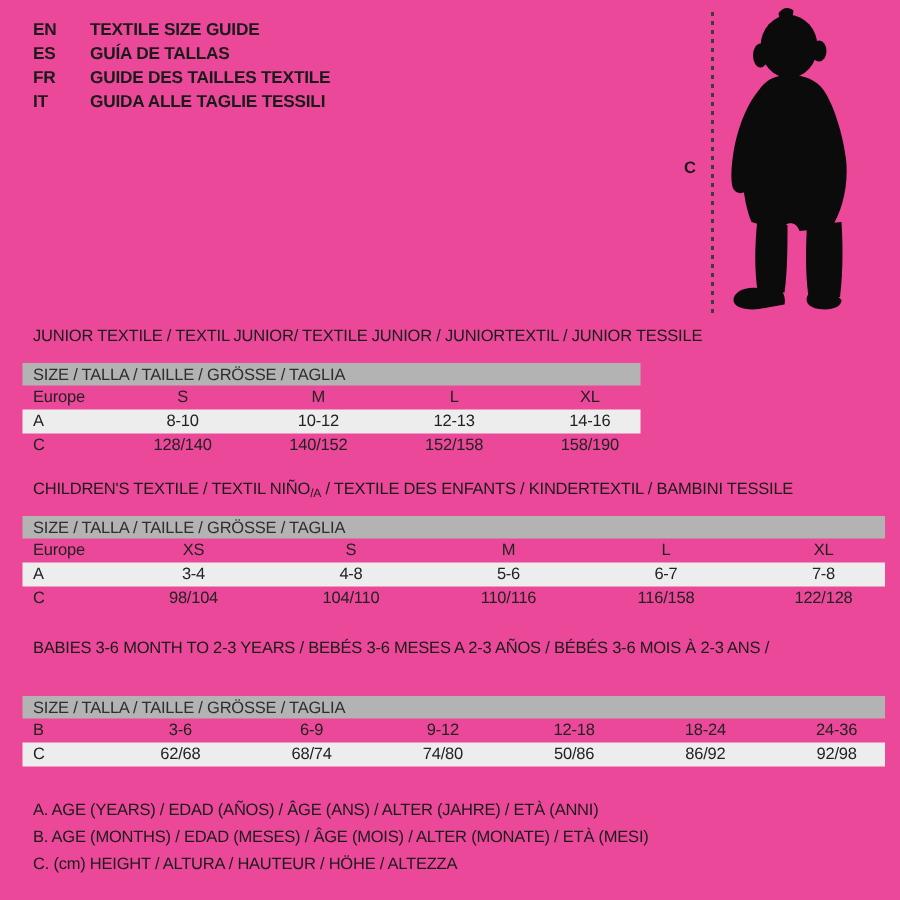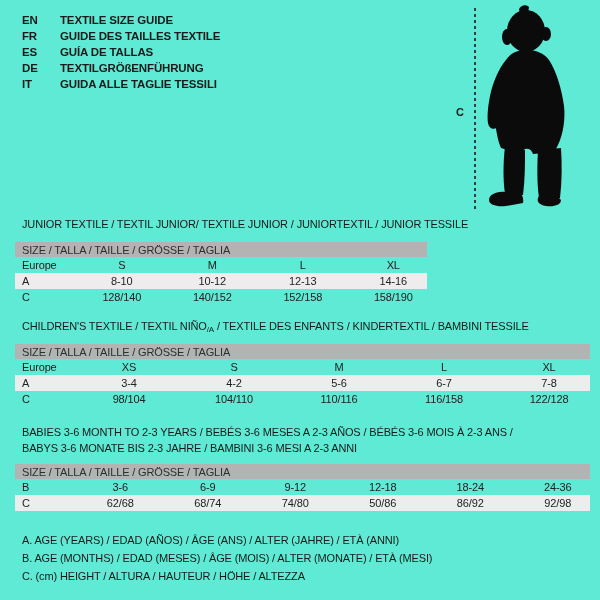--- a/index.html
+++ b/index.html
@@ -1,17 +1,17 @@
 <!DOCTYPE html>
 <html><head>
 <meta charset="utf-8">
 <style>
   html,body{margin:0;padding:0;background:#fff;}
   .page{
-    position:relative;width:600px;height:600px;background:#5eead4;overflow:hidden;
+    position:relative;width:600px;height:600px;background:#ec4899;overflow:hidden;
     font-family:"Liberation Sans","DejaVu Sans",sans-serif;color:#1a1a1a;
     letter-spacing:-0.15px;
   }
   
   .lang-list{position:absolute;left:22px;top:12px;}
   .lang-row{display:flex;height:16px;align-items:center;font-size:11.5px;font-weight:bold;}
   .lang-code{width:38px;}
   
   .dash-line{
     position:absolute;left:474px;top:8px;width:2px;height:202px;
@@ -45,30 +45,26 @@
 <body>
 
 <div class="page">
 
   <div class="lang-list">
       <div class="lang-row">
         <span class="lang-code">EN</span>
         <span class="lang-label">TEXTILE SIZE GUIDE</span>
       </div>
       <div class="lang-row">
-        <span class="lang-code">FR</span>
-        <span class="lang-label">GUIDE DES TAILLES TEXTILE</span>
-      </div>
-      <div class="lang-row">
         <span class="lang-code">ES</span>
         <span class="lang-label">GUÍA DE TALLAS</span>
       </div>
       <div class="lang-row">
-        <span class="lang-code">DE</span>
-        <span class="lang-label">TEXTILGRÖßENFÜHRUNG</span>
+        <span class="lang-code">FR</span>
+        <span class="lang-label">GUIDE DES TAILLES TEXTILE</span>
       </div>
       <div class="lang-row">
         <span class="lang-code">IT</span>
         <span class="lang-label">GUIDA ALLE TAGLIE TESSILI</span>
       </div>
     </div>
 
   <div class="dash-line"></div>
   <div class="height-marker">C</div>
 
@@ -131,38 +127,37 @@
         <span class="tlabel">Europe</span>
         <span class="tcell">XS</span>
         <span class="tcell">S</span>
         <span class="tcell">M</span>
         <span class="tcell">L</span>
         <span class="tcell">XL</span>
       </div>
       <div class="trow" style="background: rgb(237, 237, 237);">
         <span class="tlabel">A</span>
         <span class="tcell">3-4</span>
-        <span class="tcell">4-2</span>
+        <span class="tcell">4-8</span>
         <span class="tcell">5-6</span>
         <span class="tcell">6-7</span>
         <span class="tcell">7-8</span>
       </div>
       <div class="trow">
         <span class="tlabel">C</span>
         <span class="tcell">98/104</span>
         <span class="tcell">104/110</span>
         <span class="tcell">110/116</span>
         <span class="tcell">116/158</span>
         <span class="tcell">122/128</span>
       </div>
     </div>
 
   <div class="section-title title-2">
       <div class="title-line"><span>BABIES 3-6 MONTH TO 2-3 YEARS / BEBÉS 3-6 MESES A 2-3 AÑOS / BÉBÉS 3-6 MOIS À 2-3 ANS /</span></div>
-      <div class="title-line"><span>BABYS 3-6 MONATE BIS 2-3 JAHRE / BAMBINI 3-6 MESI A 2-3 ANNI</span></div>
     </div>
   <div class="size-table table-2">
       <div class="thead" style="background: rgb(179, 179, 179);">SIZE / TALLA / TAILLE / GRÖSSE / TAGLIA</div>
       <div class="trow">
         <span class="tlabel">B</span>
         <span class="tcell">3-6</span>
         <span class="tcell">6-9</span>
         <span class="tcell">9-12</span>
         <span class="tcell">12-18</span>
         <span class="tcell">18-24</span>

